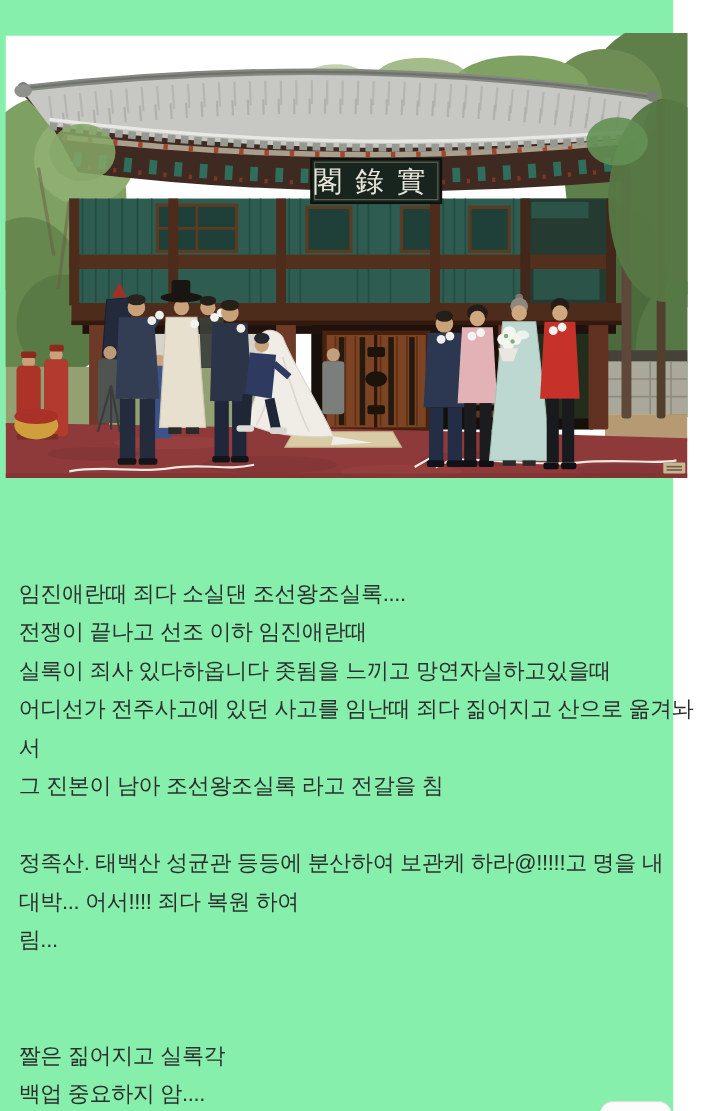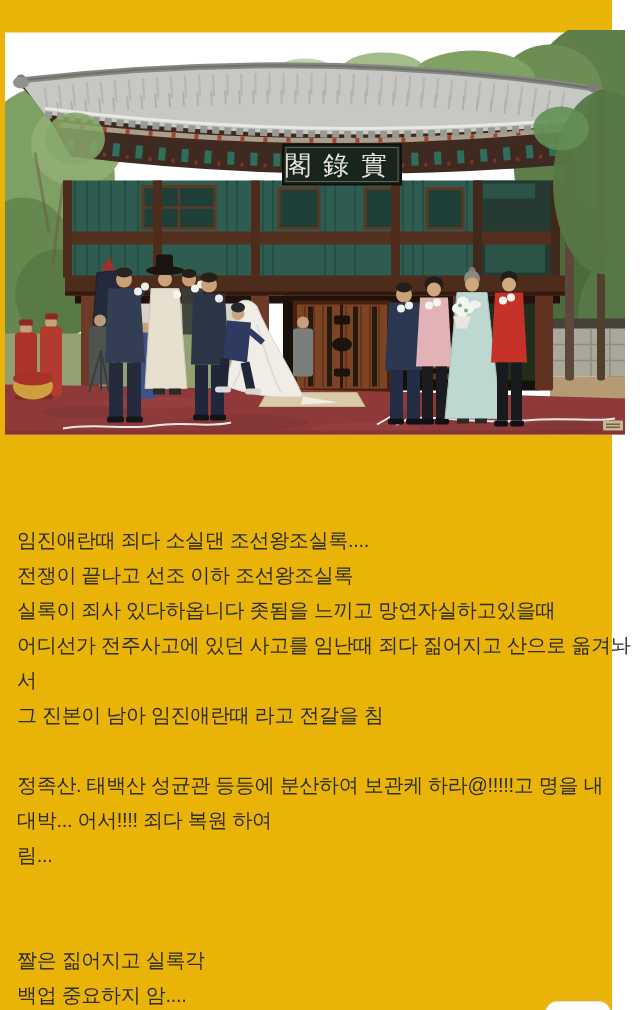--- a/index.html
+++ b/index.html
@@ -1,18 +1,18 @@
 <!DOCTYPE html>
 <html><head>
 <meta charset="utf-8">
 <style>
   html,body{margin:0;padding:0;}
   body{width:640px;height:1010px;background:#ffffff;overflow:hidden;
        font-family:"Liberation Sans",sans-serif;}
-  .page{position:relative;width:612px;height:1010px;background:#eab308;}
+  .page{position:relative;width:612px;height:1010px;background:#86efac;}
   .photo-wrap{position:absolute;left:5px;top:30px;width:620px;height:407px;}
   .photo-wrap svg{display:block;width:620px;height:407px;}
   .post-body{position:absolute;left:17px;top:523px;width:610px;}
   .post-line{height:35px;line-height:35px;font-size:20px;color:#2e2e2e;
              white-space:nowrap;letter-spacing:-0.3px;}
   .post-line.empty{height:35px;}
   .bottom-button{position:absolute;left:545px;top:1001px;width:64px;height:24px;
                  background:#fcfcfc;border:1.5px solid #dedede;border-radius:12px;
                  box-shadow:0 1px 2px rgba(0,0,0,0.08);}
 </style>
@@ -310,25 +310,25 @@
       <g>
         <rect x="598" y="388" width="20" height="10" rx="1" fill="#c6b691"></rect>
         <rect x="601" y="391" width="14" height="1.5" fill="#6e6246"></rect>
         <rect x="601" y="394" width="14" height="1.5" fill="#6e6246"></rect>
       </g>
     </svg>
   </div>
 
   <div class="post-body" id="post-body">
       <div class="post-line">임진애란때 죄다 소실댄 조선왕조실록....</div>
-      <div class="post-line">전쟁이 끝나고 선조 이하 조선왕조실록</div>
+      <div class="post-line">전쟁이 끝나고 선조 이하 임진애란때</div>
       <div class="post-line">실록이 죄사 있다하옵니다 좃됨을 느끼고 망연자실하고있을때</div>
       <div class="post-line">어디선가 전주사고에 있던 사고를 임난때 죄다 짊어지고 산으로 옮겨놔</div>
       <div class="post-line">서</div>
-      <div class="post-line">그 진본이 남아 임진애란때 라고 전갈을 침</div>
+      <div class="post-line">그 진본이 남아 조선왕조실록 라고 전갈을 침</div>
       <div class="post-line empty"></div>
       <div class="post-line">정족산. 태백산 성균관 등등에 분산하여 보관케 하라@!!!!!고 명을 내</div>
       <div class="post-line">대박... 어서!!!! 죄다 복원 하여</div>
       <div class="post-line">림...</div>
       <div class="post-line empty"></div>
       <div class="post-line empty"></div>
       <div class="post-line">짤은 짊어지고 실록각</div>
       <div class="post-line">백업 중요하지 암....</div>
     </div>
 

